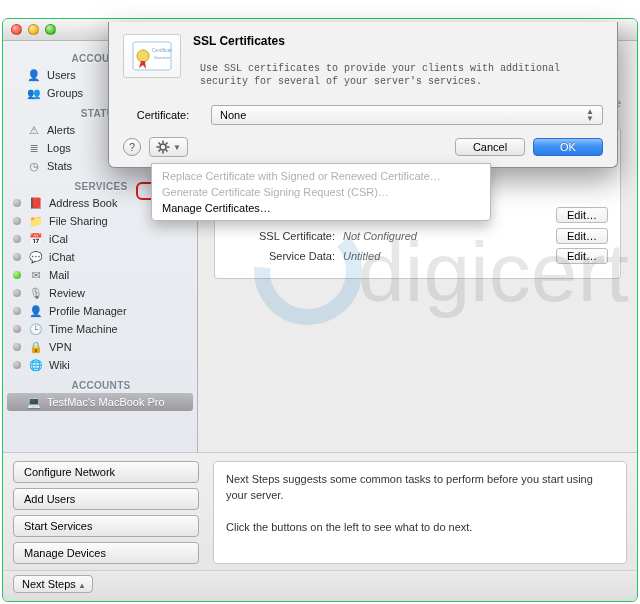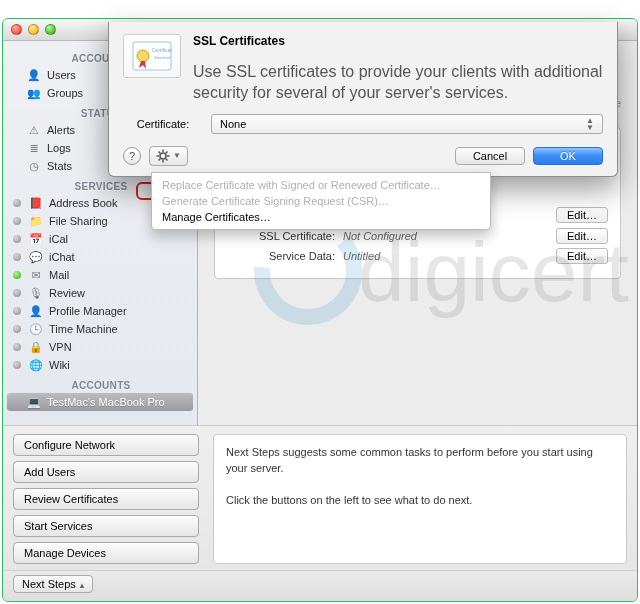--- a/index.html
+++ b/index.html
@@ -250,21 +250,21 @@
     width:58px; height:44px;
     border:1px solid #ccc;
     border-radius:3px;
     background:linear-gradient(#fff,#f7f7f7);
     display:flex;
     align-items:center;
     justify-content:center;
     flex:0 0 auto;
   }
   .sheet-top h3 { margin:0 0 14px 0; font-size:12px; font-weight:bold; }
-  .sheet-top p { margin:0; font-size:16px; color:#555; line-height:1.3; }
+  .sheet-top p { margin:7px; font-size:10px; color:#555; line-height:1.3;font-family:Liberation Mono, monospace; }
   .sheet-row {
     display:flex;
     align-items:center;
     gap:8px;
     margin-top:10px;
   }
   .sheet-row .lbl { width:80px; text-align:center; font-size:11px; }
   .popup {
     flex:1;
     border:1px solid #aaa;
@@ -481,21 +481,20 @@
         <text x="120" y="110" font-size="84" font-family="Arial" fill="#555">digicert</text>
         <text x="500" y="34" font-size="20" fill="#555">®</text>
       </svg>
     </div>
   </div>
 
   <div class="bottom">
     <div class="pill-col">
       <button class="pill-btn">Configure Network</button>
       <button class="pill-btn">Add Users</button>
-      <button class="pill-btn">Review Certificates</button>
       <button class="pill-btn">Start Services</button>
       <button class="pill-btn">Manage Devices</button>
     </div>
     <div class="nextsteps">
       <div>Next Steps suggests some common tasks to perform before you start using your server.</div>
       <br>
       <div>Click the buttons on the left to see what to do next.</div>
     </div>
   </div>
   <div class="footer">

